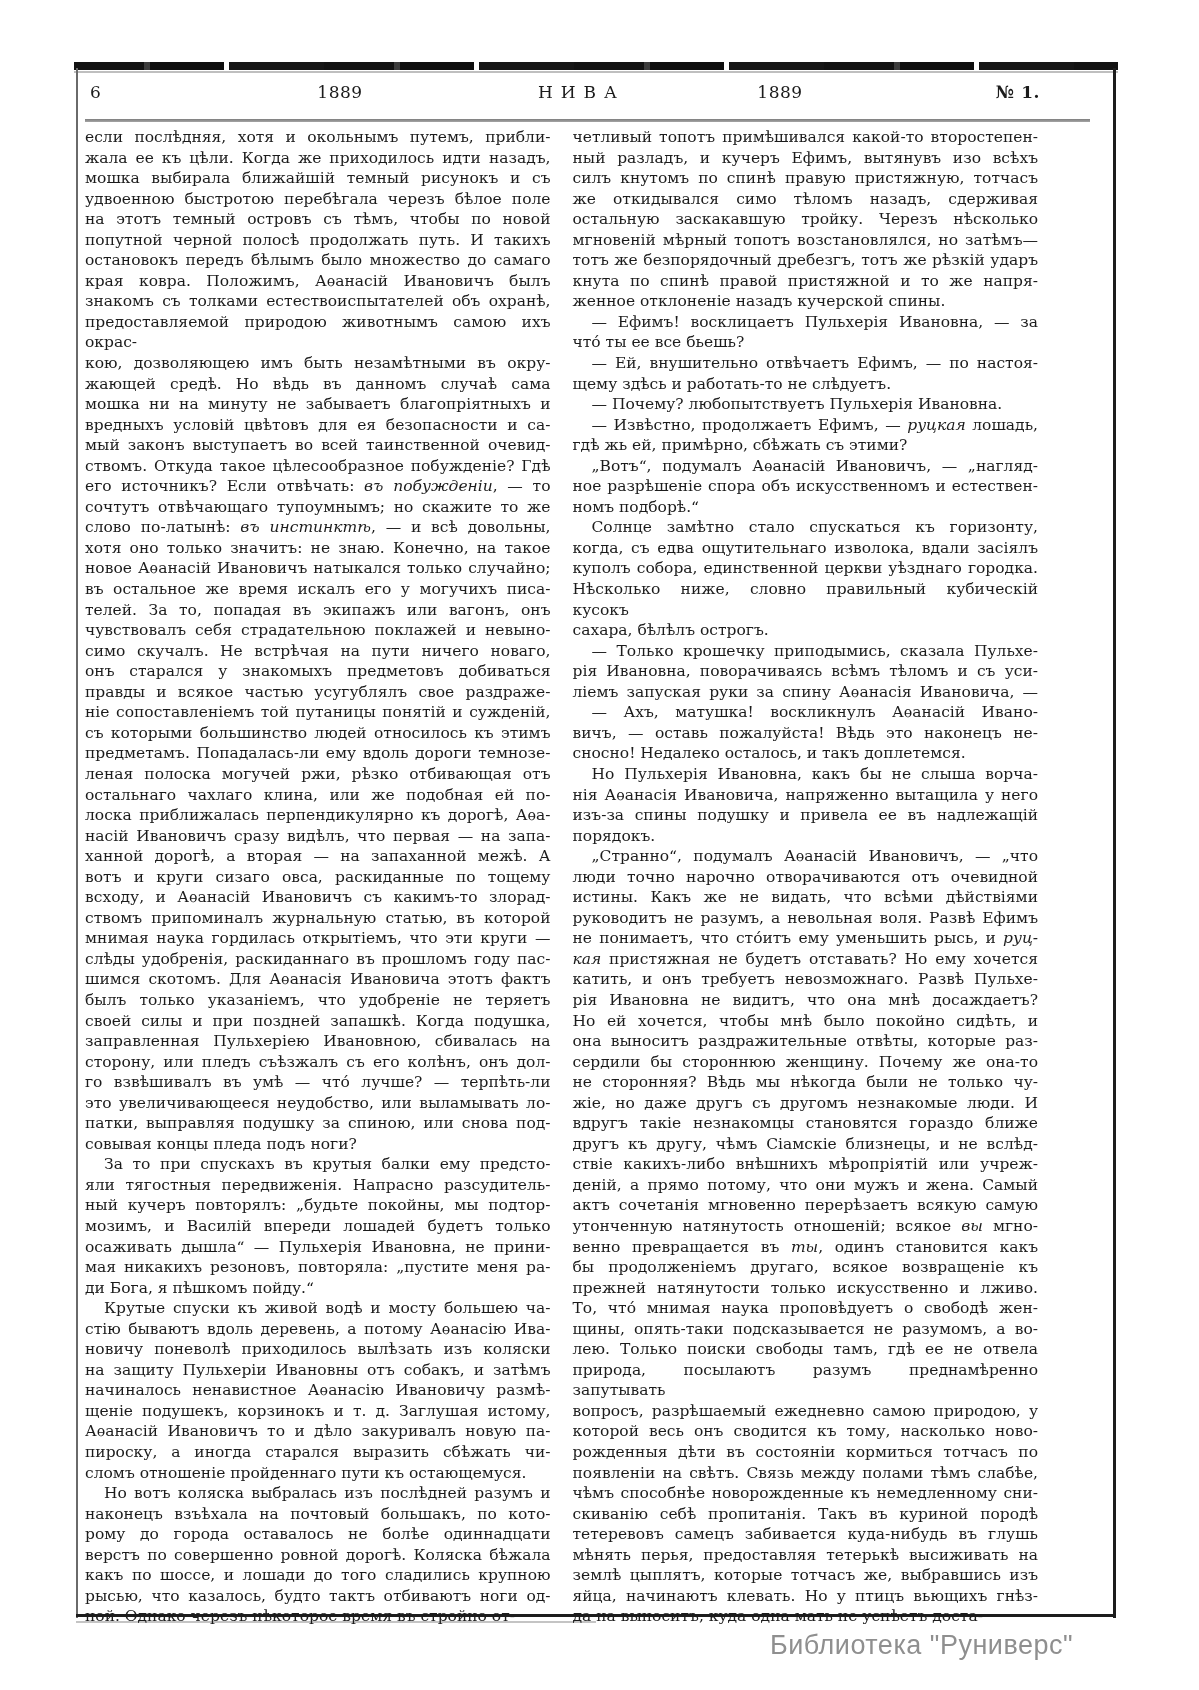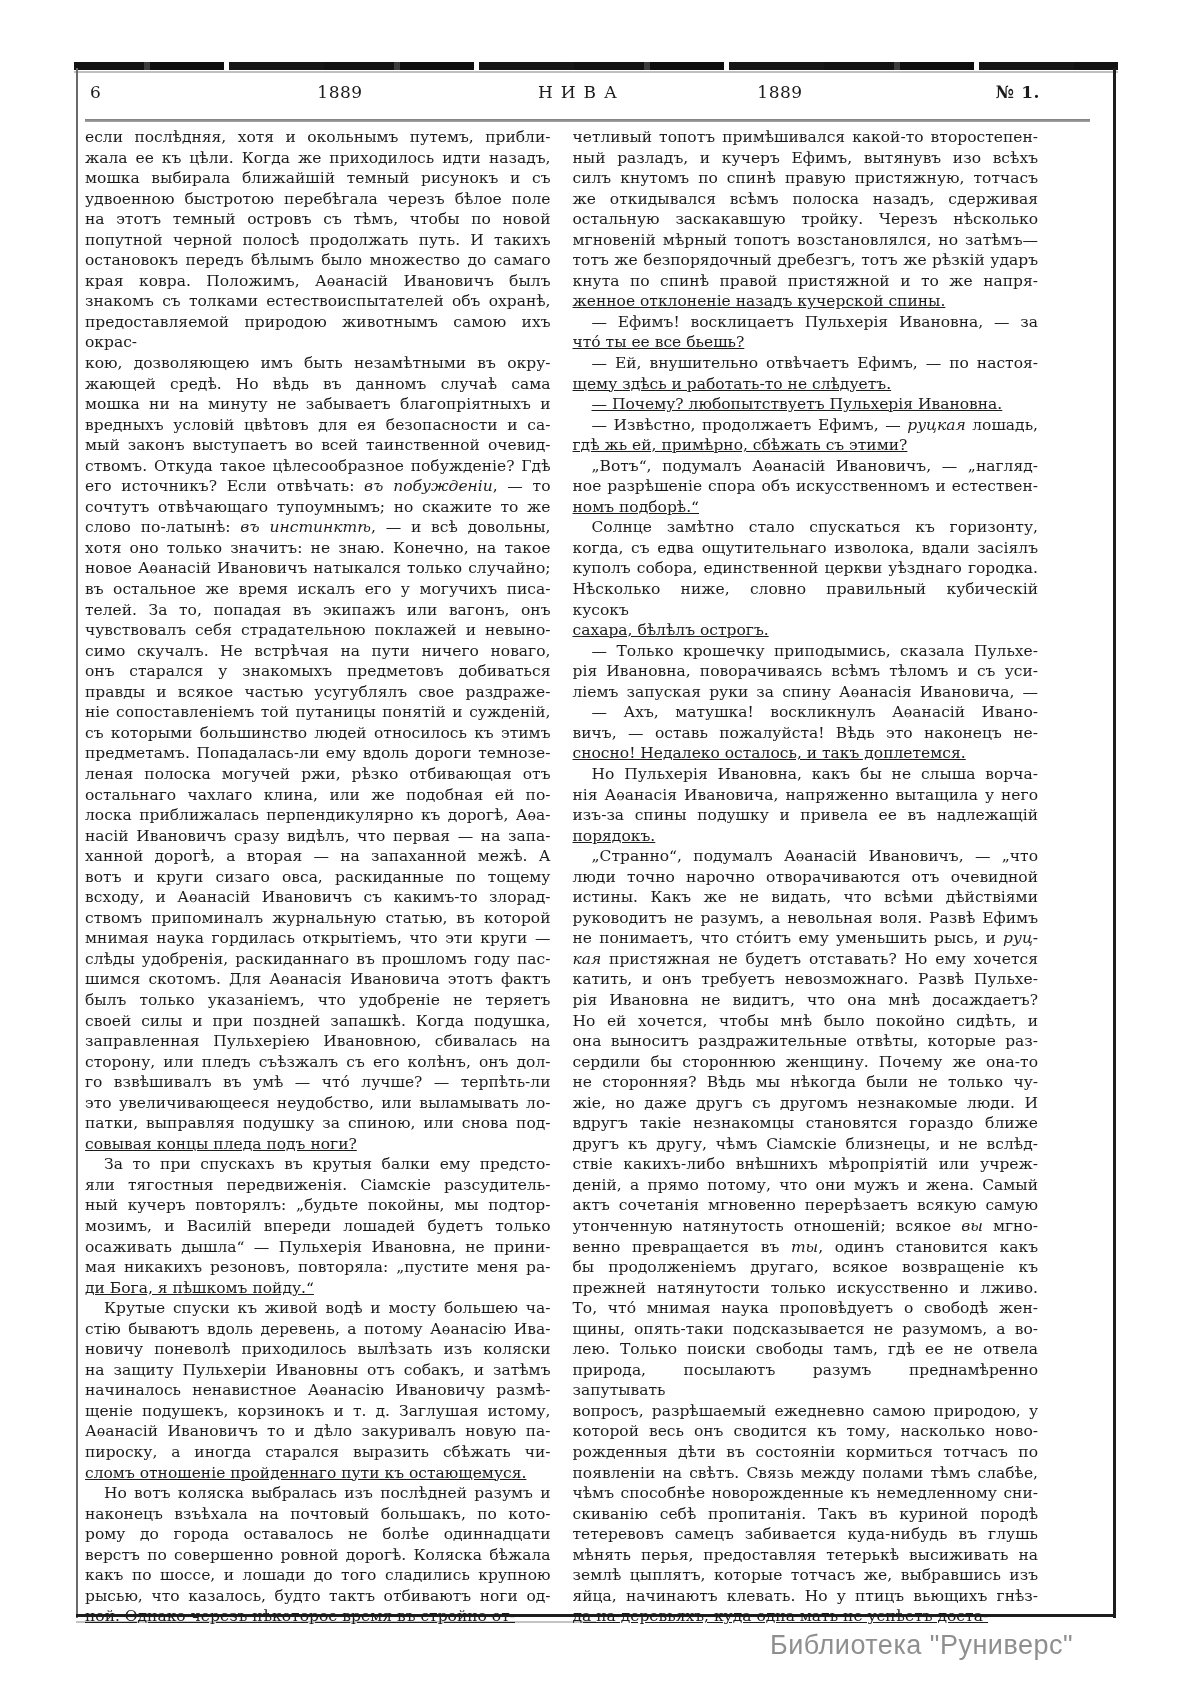--- a/index.html
+++ b/index.html
@@ -40,21 +40,21 @@
 
   
   .columns {
     position: absolute; left: 85px; top: 127px; width: 953px;
     display: grid; grid-template-columns: 1fr 1fr; column-gap: 22px;
     font-size: 15.5px; line-height: 20.55px;
   }
   .para { margin: 0; }
   .para.indent .line:first-child { text-indent: 19px; }
   .line { text-align: justify; text-align-last: justify; white-space: normal; }
-  .line.end { text-align-last: auto; text-decoration: underline; }
+  .line.end { text-align-last: auto; }
   .line i { font-style: italic; }
 
   
   .watermark {
     position: absolute; left: 770px; top: 1630px;
     font-family: "Liberation Sans", sans-serif;
     font-size: 27px; color: #8f8f8f; letter-spacing: .5px;
   }
 </style>
 </head>
@@ -124,21 +124,21 @@
           <div class="line">своей силы и при поздней запашкѣ. Когда подушка,</div>
           <div class="line">заправленная Пульхеріею Ивановною, сбивалась на</div>
           <div class="line">сторону, или пледъ съѣзжалъ съ его колѣнъ, онъ дол-</div>
           <div class="line">го взвѣшивалъ въ умѣ — что́ лучше? — терпѣть-ли</div>
           <div class="line">это увеличивающееся неудобство, или выламывать ло-</div>
           <div class="line">патки, выправляя подушку за спиною, или снова под-</div>
           <div class="line end">совывая концы пледа подъ ноги?</div>
         </div>
         <div class="para indent">
           <div class="line">За то при спускахъ въ крутыя балки ему предсто-</div>
-          <div class="line">яли тягостныя передвиженія. Сіамскіе разсудитель-</div>
+          <div class="line">яли тягостныя передвиженія. Напрасно разсудитель-</div>
           <div class="line">ный кучеръ повторялъ: „будьте покойны, мы подтор-</div>
           <div class="line">мозимъ, и Василій впереди лошадей будетъ только</div>
           <div class="line">осаживать дышла“ — Пульхерія Ивановна, не прини-</div>
           <div class="line">мая никакихъ резоновъ, повторяла: „пустите меня ра-</div>
           <div class="line end">ди Бога, я пѣшкомъ пойду.“</div>
         </div>
         <div class="para indent">
           <div class="line">Крутые спуски къ живой водѣ и мосту большею ча-</div>
           <div class="line">стію бываютъ вдоль деревень, а потому Аѳанасію Ива-</div>
           <div class="line">новичу поневолѣ приходилось вылѣзать изъ коляски</div>
@@ -157,21 +157,21 @@
           <div class="line">какъ по шоссе, и лошади до того сладились крупною</div>
           <div class="line">рысью, что казалось, будто тактъ отбиваютъ ноги од-</div>
           <div class="line end">ной. Однако черезъ нѣкоторое время въ стройно от-</div>
         </div>
       </div>
     <div class="col">
         <div class="para">
           <div class="line">четливый топотъ примѣшивался какой-то второстепен-</div>
           <div class="line">ный разладъ, и кучеръ Ефимъ, вытянувъ изо всѣхъ</div>
           <div class="line">силъ кнутомъ по спинѣ правую пристяжную, тотчасъ</div>
-          <div class="line">же откидывался всѣмъ полоска назадъ, сдерживая</div>
+          <div class="line">же откидывался симо тѣломъ назадъ, сдерживая</div>
           <div class="line">остальную заскакавшую тройку. Черезъ нѣсколько</div>
           <div class="line">мгновеній мѣрный топотъ возстановлялся, но затѣмъ—</div>
           <div class="line">тотъ же безпорядочный дребезгъ, тотъ же рѣзкій ударъ</div>
           <div class="line">кнута по спинѣ правой пристяжной и то же напря-</div>
           <div class="line end">женное отклоненіе назадъ кучерской спины.</div>
         </div>
         <div class="para indent">
           <div class="line">— Ефимъ! восклицаетъ Пульхерія Ивановна, — за</div>
           <div class="line end">что́ ты ее все бьешь?</div>
         </div>
@@ -244,20 +244,20 @@
           <div class="line">вопросъ, разрѣшаемый ежедневно самою природою, у</div>
           <div class="line">которой весь онъ сводится къ тому, насколько ново-</div>
           <div class="line">рожденныя дѣти въ состояніи кормиться тотчасъ по</div>
           <div class="line">появленіи на свѣтъ. Связь между полами тѣмъ слабѣе,</div>
           <div class="line">чѣмъ способнѣе новорожденные къ немедленному сни-</div>
           <div class="line">скиванію себѣ пропитанія. Такъ въ куриной породѣ</div>
           <div class="line">тетеревовъ самецъ забивается куда-нибудь въ глушь</div>
           <div class="line">мѣнять перья, предоставляя тетерькѣ высиживать на</div>
           <div class="line">землѣ цыплятъ, которые тотчасъ же, выбравшись изъ</div>
           <div class="line">яйца, начинаютъ клевать. Но у птицъ вьющихъ гнѣз-</div>
-          <div class="line end">да на деревьяхъ, куда одна мать не успѣетъ доста-</div>
+          <div class="line end">да на выноситъ, куда одна мать не успѣетъ доста-</div>
         </div>
       </div>
   </div>
 
   <div class="watermark">Библиотека "Руниверс"</div>
 
 </div>
 
 </body></html>

